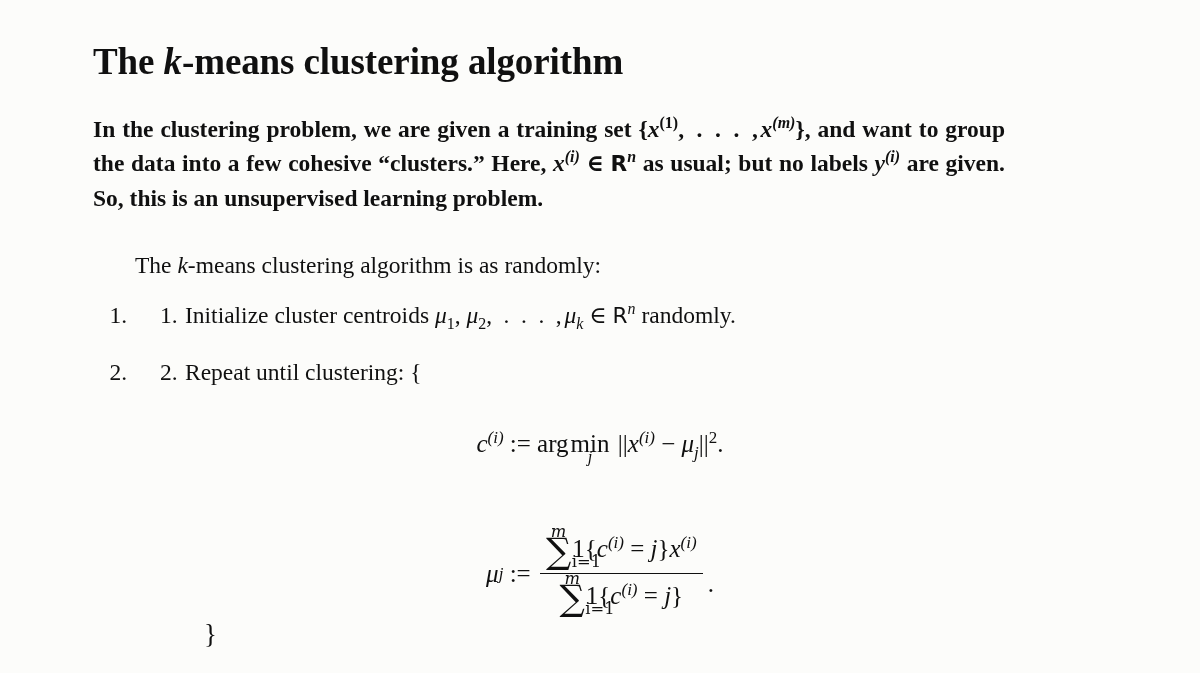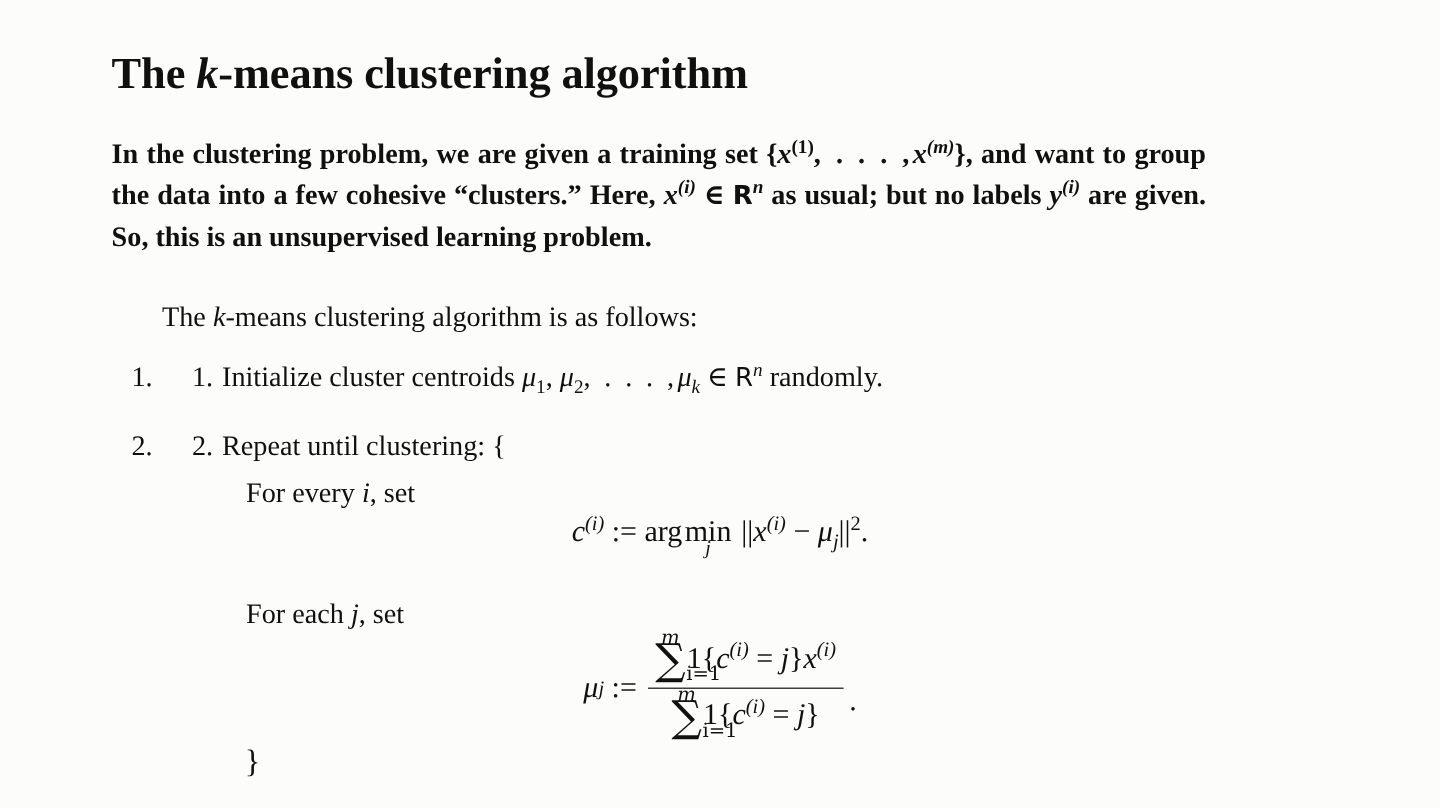--- a/index.html
+++ b/index.html
@@ -223,55 +223,49 @@
     <span>The </span><span class="mi">k</span><span>-means clustering algorithm</span>
   </h1>
 
   <p class="para-intro math">
     <span>In the clustering problem, we are given a training set </span><span class="mup">{</span><span class="mi">x</span><span class="sup-up">(1)</span><span class="mup nbsp-thin">, . . . ,</span><span class="mi">x</span><span class="sup">(m)</span><span class="mup">}</span><span>, and want to group the data into a few cohesive “clusters.”  Here, </span><span class="mi">x</span><span class="sup">(i)</span>
     <span class="mup">∈</span>
     <span class="bbR">R</span><span class="sup">n</span><span> as usual; but no labels </span><span class="mi">y</span><span class="sup">(i)</span><span> are given.  So, this is an unsupervised learning problem.</span>
   </p>
 
   <p class="para-follows math">
-    <span>The </span><span class="mi">k</span><span>-means clustering algorithm is as follows:</span>
+    <span>The </span><span class="mi">k</span><span>-means clustering algorithm is as randomly:</span>
   </p>
 
   <ol class="steps math">
 
     <li class="step">
       <span class="num">1.</span><span>Initialize </span><b>cluster centroids</b>
       <span class="mi">μ</span><span class="sub-up">1</span><span>, </span><span class="mi">μ</span><span class="sub-up">2</span><span class="nbsp-thin">, . . . ,</span><span class="mi">μ</span><span class="sub">k</span>
       <span class="mup">∈</span>
       <span class="bbR">R</span><span class="sup">n</span><span> randomly.</span>
     </li>
 
     <li class="step">
       <span class="num">2.</span><span>Repeat until clustering: {</span>
     </li>
   </ol>
 
-  <div class="sub-line sub-line-1 math">
-    <span>For every </span><span class="mi">i</span><span>, set</span>
-  </div>
 
   <div class="eq1 math">
     <span class="inner">
       <span class="mi">c</span><span class="sup">(i)</span>
       <span class="mup">:=</span>
       <span class="op">arg</span><span class="argmin"><span class="op">min</span><span class="under">j</span></span>
       <span class="mup">||</span><span class="mi">x</span><span class="sup">(i)</span>
       <span class="mup">−</span>
       <span class="mi">μ</span><span class="sub">j</span><span class="mup">||</span><span class="sup-up">2</span><span class="mup">.</span>
     </span>
   </div>
 
-  <div class="sub-line sub-line-2 math">
-    <span>For each </span><span class="mi">j</span><span>, set</span>
-  </div>
 
   <div class="eq2 math">
     <span class="mu-lhs mi">μ</span><span class="mu-lhs sub">j</span>
     <span class="mu-lhs mup">:=</span>
 
     <span class="frac-wrap">
       <span class="frac-num">
         <span class="bigsum"><span>∑</span><span class="lim-top">m</span><span class="lim-bot">i=1</span></span><span class="mup">1{</span><span class="mi">c</span><span class="sup">(i)</span>
         <span class="mup">=</span>
         <span class="mi">j</span><span class="mup">}</span><span class="mi">x</span><span class="sup">(i)</span>

